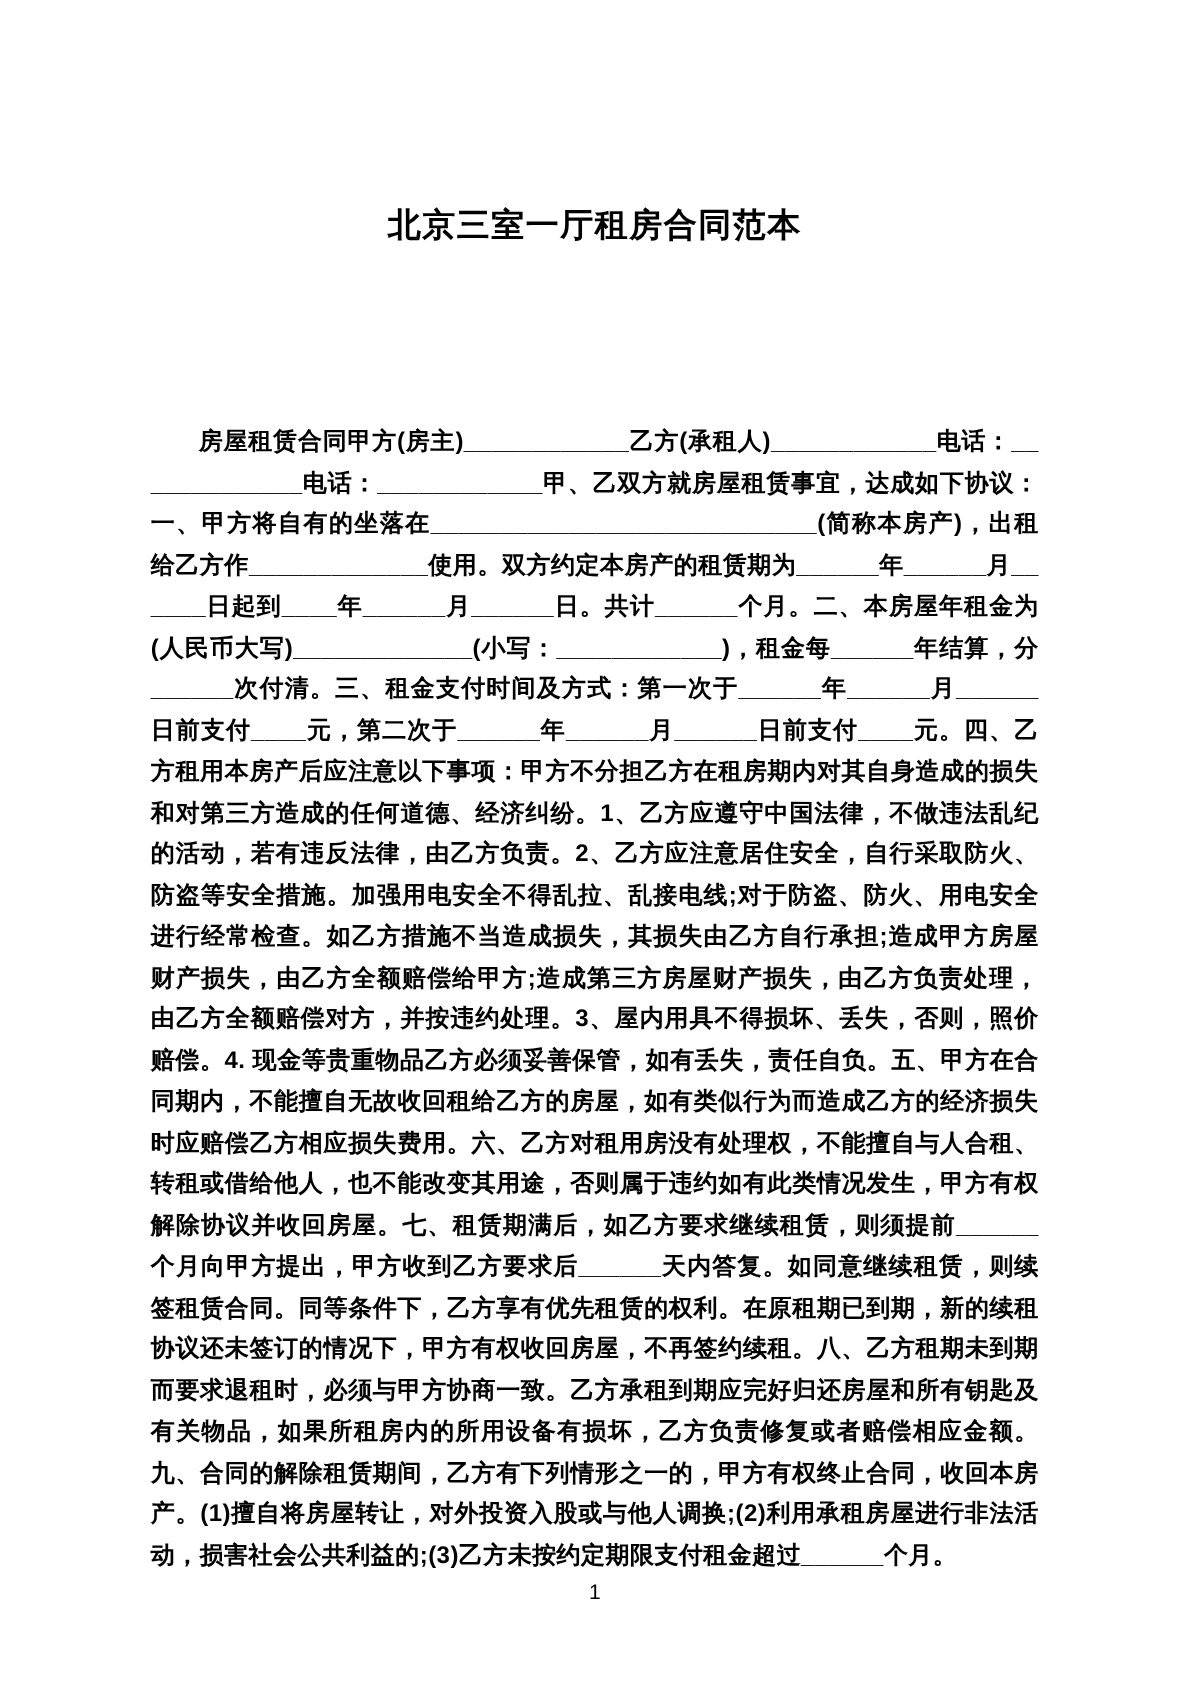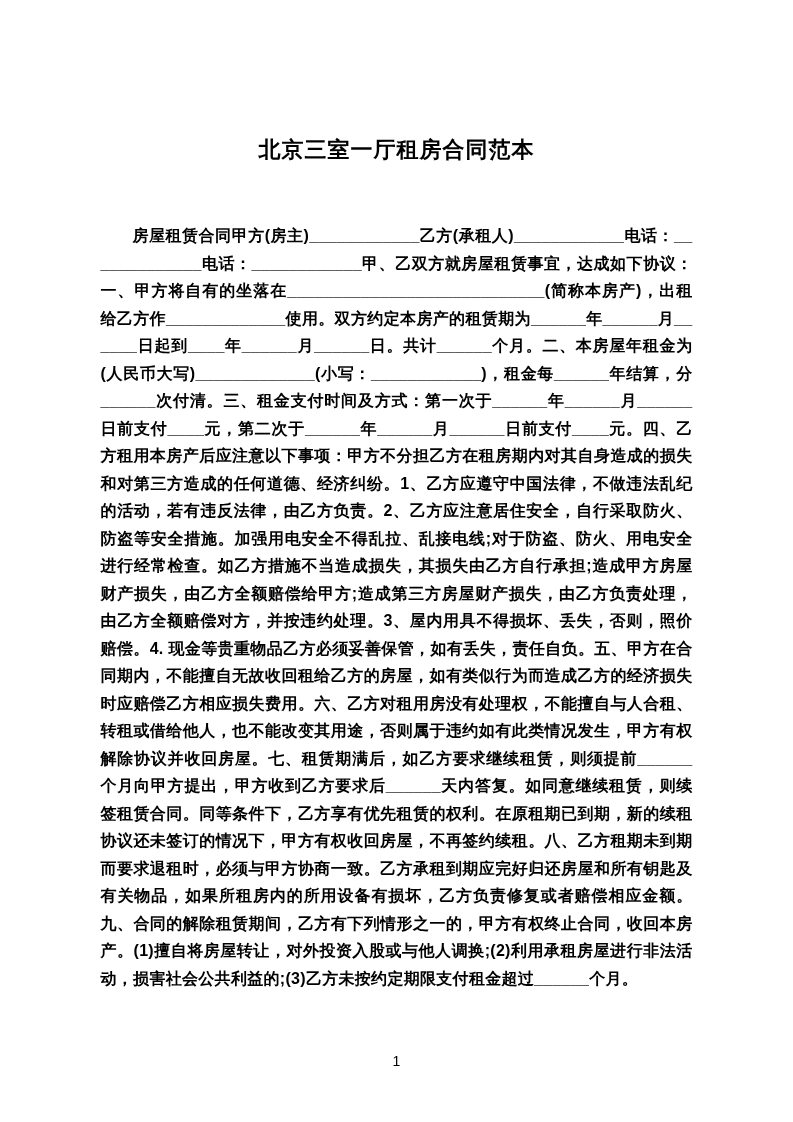--- a/index.html
+++ b/index.html
@@ -19,21 +19,21 @@
   .doc-title {
     margin: 0;
     padding-top: 135px;
     text-align: center;
     font-size: 22px;
     font-weight: bold;
     letter-spacing: 1px;
     color: #000000;
   }
   .doc-body {
-    margin: 57px auto 0 auto;
+    margin: 116px auto 0 auto;
     width: 592px;
     font-size: 16px;
     font-weight: 600;
     line-height: 27.5px;
     text-align: justify;
     text-indent: 2em;
     letter-spacing: 0.3px;
     word-break: break-all;
     color: #000000;
   }

